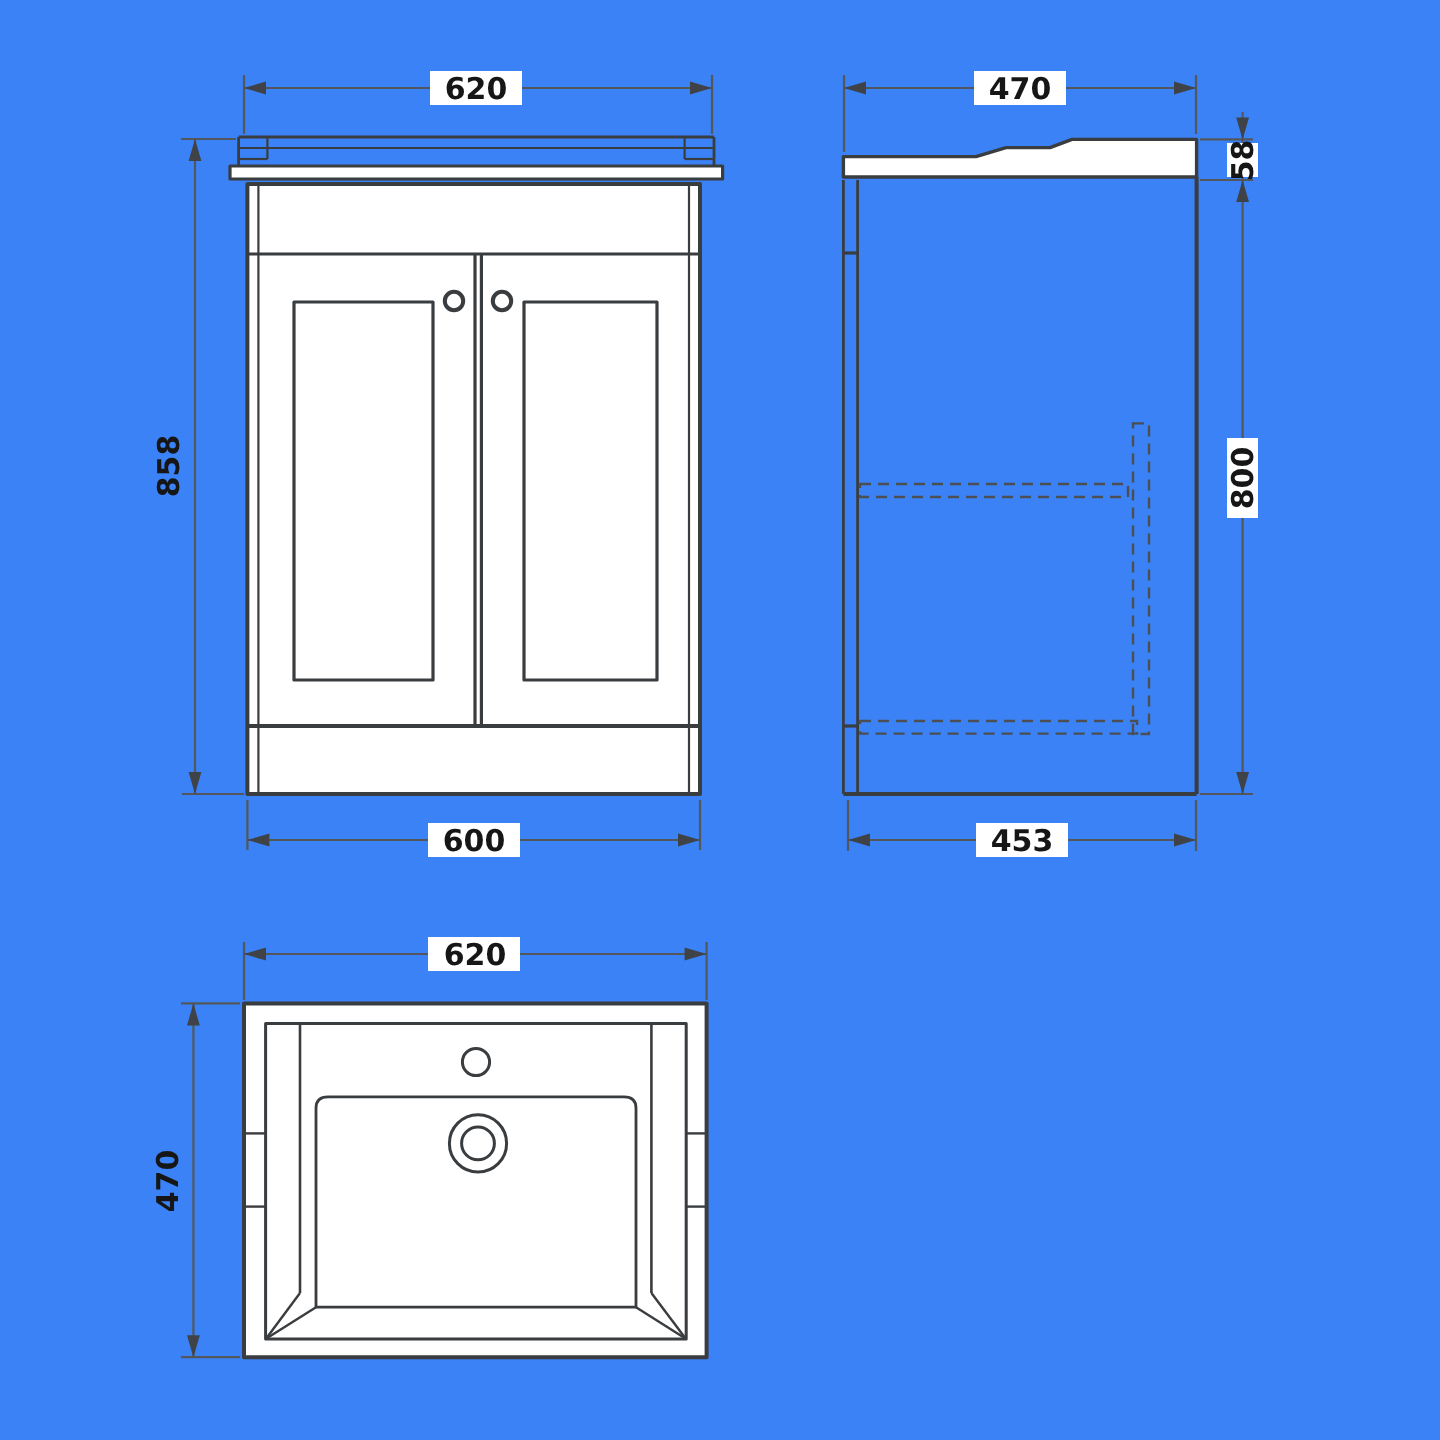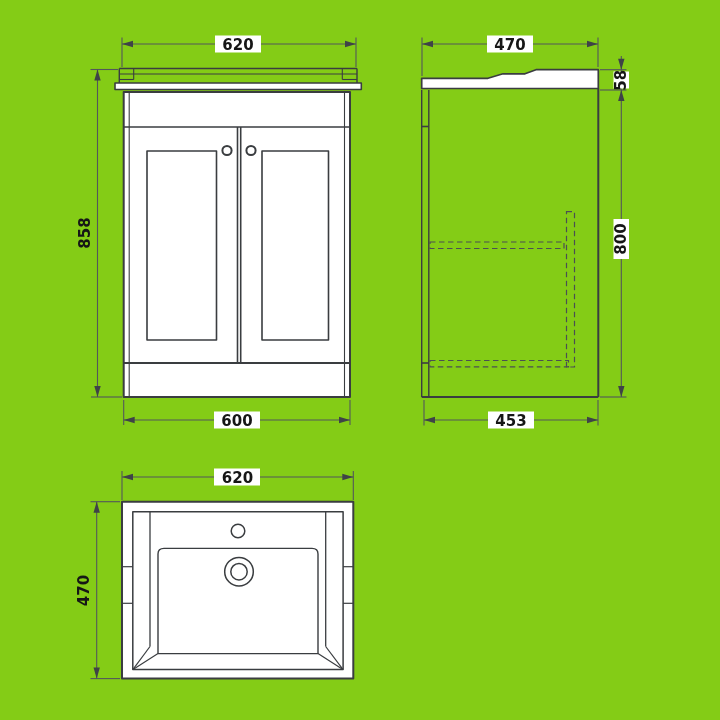--- a/index.html
+++ b/index.html
@@ -1,16 +1,16 @@
 <!DOCTYPE html>
 <html><head>
 <meta charset="utf-8">
 <style>
   html,body{margin:0;padding:0;background:#ffffff;}
-  #stage{position:relative;width:720px;height:720px;background:#84cc16;overflow:hidden;}
+  #stage{position:relative;width:720px;height:720px;background:#3b82f6;overflow:hidden;}
   svg{display:block;}
   .ol{stroke:#3a3d40;fill:none;stroke-linejoin:round;stroke-linecap:butt;}
   .olf{stroke:#3a3d40;fill:#ffffff;stroke-linejoin:round;}
   .dim{stroke:#53575b;fill:none;stroke-width:1.1;}
   .arr{fill:#3f4347;stroke:none;}
   .dash{stroke:#4b4f53;fill:none;stroke-width:1.2;stroke-dasharray:5.5 3.5;}
   .mask{fill:#ffffff;stroke:none;}
   .dimtxt{font-family:"DejaVu Sans","Liberation Sans",sans-serif;font-weight:bold;font-size:15px;fill:#161616;}
 </style>
 </head>

